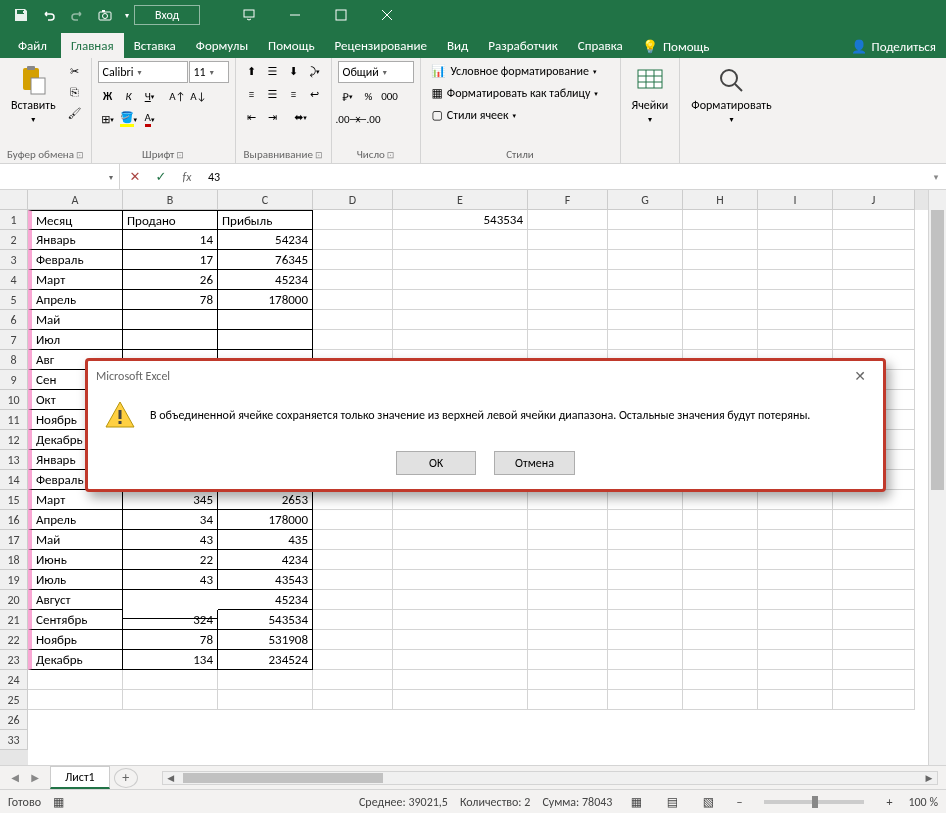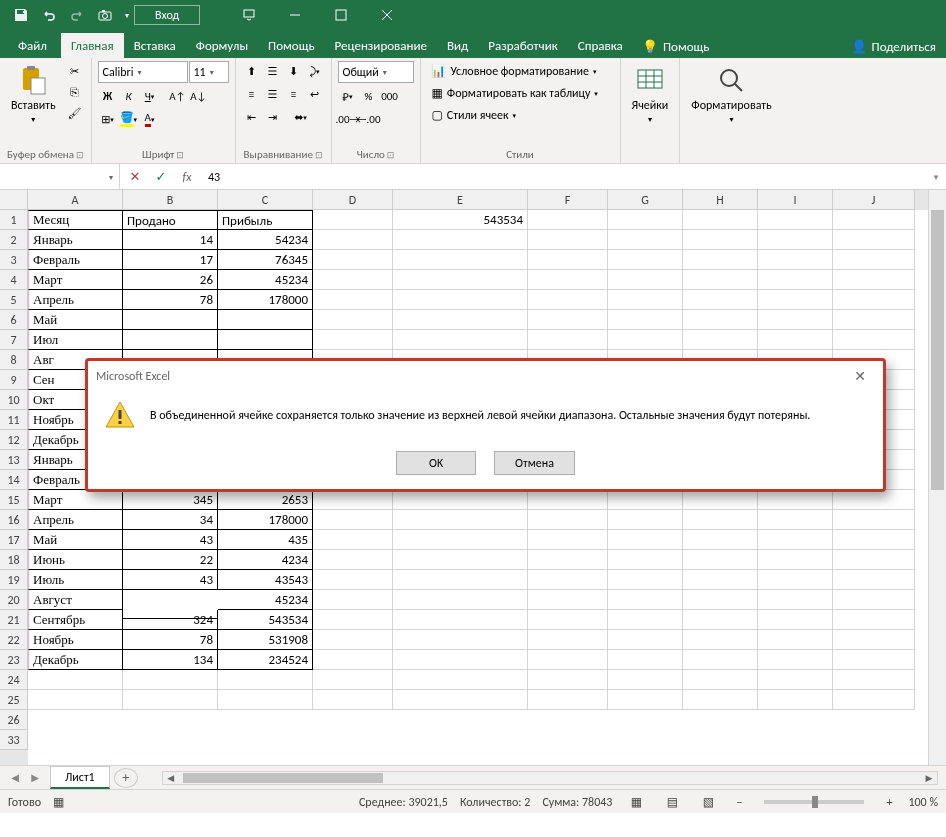--- a/index.html
+++ b/index.html
@@ -56,21 +56,21 @@
 .colheaders { position: absolute; top: 0; left: 28px; right: 18px; height: 20px; display: flex; background: #e6e6e6; }
 .colhdr { border-right: 1px solid #ccc; border-bottom: 1px solid #ccc; display: flex; align-items: center; justify-content: center; font-size: 12px; color: #444; background: #f0f0f0; cursor: pointer; }
 .rowheaders { position: absolute; top: 20px; left: 0; width: 28px; bottom: 0; background: #e6e6e6; }
 .rowhdr { height: 20px; border-right: 1px solid #ccc; border-bottom: 1px solid #ccc; display: flex; align-items: center; justify-content: center; font-size: 12px; color: #444; background: #f0f0f0; cursor: pointer; }
 .cells { position: absolute; top: 20px; left: 28px; right: 18px; bottom: 0; }
 .cellrow { display: flex; height: 20px; }
 .cell { border-right: 1px solid #d4d4d4; border-bottom: 1px solid #d4d4d4; font-size: 13px; padding: 0 4px; display: flex; align-items: center; font-family: Calibri, sans-serif; overflow: hidden; white-space: nowrap; }
 .cell.num { justify-content: flex-end; }
 .cell.bordered { border-right: 1px solid #000; border-bottom: 1px solid #000; }
 .cell.bordered-top { border-top: 1px solid #000; }
-.cell.bordered-left { border-left: 1px solid #f9a8d4; font-family: Liberation Serif, serif; }
+.cell.bordered-left { border-left: 4px solid #f9a8d4; }
 .vscroll { position: absolute; top: 0; right: 0; width: 18px; bottom: 0; background: #f0f0f0; border-left: 1px solid #d4d4d4; }
 .vscroll .thumb { position: absolute; top: 20px; left: 2px; right: 2px; height: 280px; background: #c1c1c1; }
 
 
 .sheettabs { height: 24px; background: #f3f2f1; border-top: 1px solid #d4d4d4; display: flex; align-items: center; font-size: 12px; }
 .sheetnav { display: flex; padding: 0 6px; gap: 2px; }
 .sheetnav .nbtn { width: 18px; height: 18px; display: flex; align-items: center; justify-content: center; cursor: pointer; color: #888; font-size: 10px; }
 .sheettab { padding: 3px 14px; background: #fff; border: 1px solid #ccc; border-bottom: none; cursor: pointer; }
 .sheettab.active { border-bottom: 2px solid #217346; }
 .addsheet { width: 24px; height: 20px; display: flex; align-items: center; justify-content: center; cursor: pointer; margin-left: 4px; color: #666; border: 1px solid #ccc; border-radius: 50%; font-size: 14px; }

